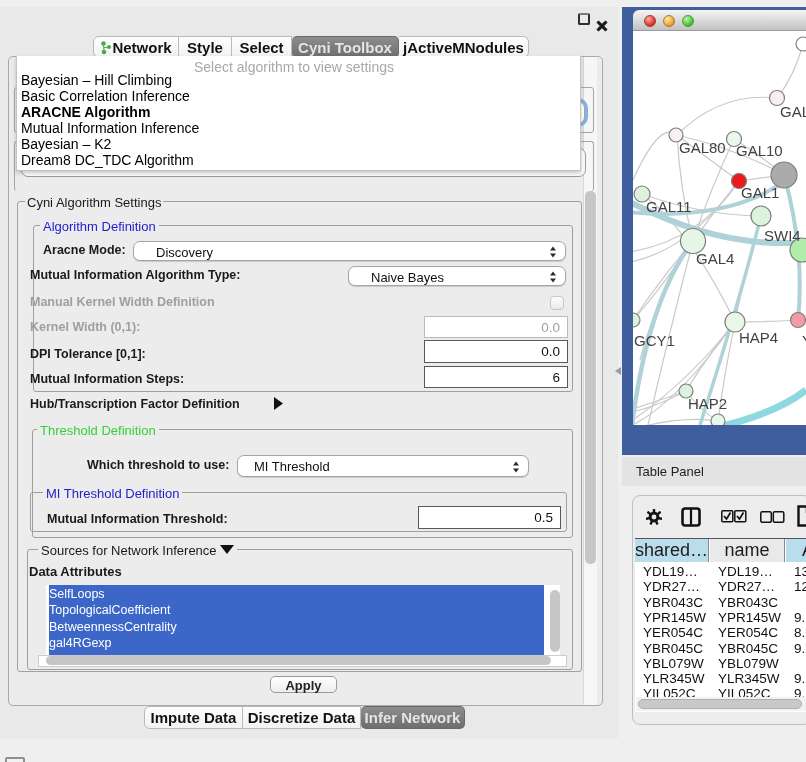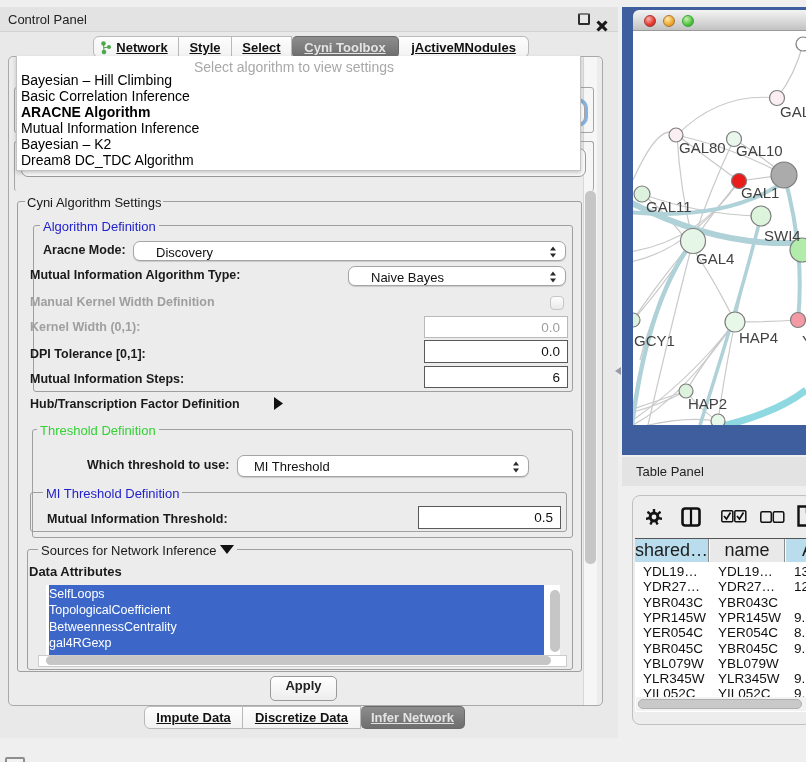--- a/index.html
+++ b/index.html
@@ -7,23 +7,23 @@
   font-family:"Liberation Sans", sans-serif; }
 .abs { position:absolute; }
 #stage { position:relative; width:806px; height:762px; }
 
 #cpwin { left:0; top:7px; width:618px; height:731px; background:#e9e9e9; }
 #cptitle { left:0; top:0; width:618px; height:25px; background:#e3e3e3;
   border-bottom:1px solid #d2d2d2; }
 #cptitle .t { position:absolute; left:8px; top:5px; font-size:13px; color:#222; }
 #floatico { left:578px; top:6px; width:12px; height:12px; border:2px solid #2e2e2e;
   border-top-color:#7d7d7d; border-radius:2px; background:#e9e9e9; }
-.tab { position:absolute; top:0; height:22px; font-size:13px; font-weight:bold; color:#111;
+.tab { position:absolute; top:0; height:22px; font-size:15px; font-weight:bold; color:#111;
   text-align:center; line-height:21px; background:linear-gradient(#fdfdfd,#f2f2f2);
-  border:1px solid #b9b9b9; border-left:none; white-space:nowrap;text-decoration:underline; }
+  border:1px solid #b9b9b9; border-left:none; white-space:nowrap; }
 .tab.first { border-left:1px solid #b9b9b9; border-radius:6px 0 0 6px; }
 .tab.last { border-radius:0 6px 6px 0; }
 .tab.sel { background:linear-gradient(#8d8d8d,#6e6e6e); color:#e4e4e4; border-color:#6a6a6a; border-radius:5px;}
 
 #innerpanel { left:8px; top:49px; width:595px; height:650px; background:#ececec;
   border:1px solid #a9a9a9; border-radius:5px; }
 .group { position:absolute; border:1px solid #9f9f9f; border-radius:3px; }
 .glabel { position:absolute; top:-8px; background:#ececec; padding:0 3px; font-size:13px; color:#1a1a1a; white-space:nowrap;}
 .blab { color:#2222cc; }
 .grlab { color:#35d035; }
@@ -43,21 +43,21 @@
 .sbthumb { position:absolute; background:#c6c6c6; border-radius:5px; }
 
 #popup { left:16px; top:56px; width:565px; height:115px; background:#fff;
   border:1px solid #c3c3c3; border-top:none; box-shadow:0 2px 4px rgba(0,0,0,0.2); }
 #popup div { position:absolute; left:4px; font-size:14px; color:#000; white-space:nowrap; }
 
 #datalist { left:46px; top:585px; width:514px; height:70px; background:#fff;padding-left:40px; }
 #datablue { position:absolute; left:0; top:0; width:495px; height:70px; background:#3c67c8; }
 #datalist div { position:absolute; left:3px; font-size:12.5px; color:#fff; }
 
-#applybtn { left:270px; top:676px; width:67px; height:25px; background:linear-gradient(#ffffff,#ededed);
+#applybtn { left:270px; top:676px; width:67px; height:17px; background:linear-gradient(#ffffff,#ededed);
   border:1px solid #9a9a9a; border-radius:5px; font-size:13px; font-weight:bold; color:#222;
   text-align:center; line-height:18px; }
 
 #netframe { left:622px; top:7px; width:184px; height:448px; background:#3f5e9e; }
 #nettitle { left:11px; top:3px; width:173px; height:21px;
   background:linear-gradient(#f4f4f4 0%,#d9d9d9 55%,#c2c2c2 100%);
   border-radius:6px 0 0 0; border-bottom:1px solid #9a9a9a; }
 .light { position:absolute; top:4.5px; width:12px; height:12px; border-radius:50%; }
 #netcanvas { left:11px; top:24px; width:173px; height:394px; background:#fff; }
 #tpbar { left:622px; top:457px; width:184px; height:29px; background:#e3e3e3; }
@@ -69,23 +69,20 @@
 .hdr { position:absolute; top:1px; height:23px; font-size:18px; color:#1c1c1c;
   text-align:center; line-height:22px; }
 .trow { position:absolute; font-size:13.5px; color:#111; white-space:nowrap; }
 </style>
 </head>
 <body>
 <div id="stage">
 
   
   <div class="abs" id="cpwin">
-    <div class="abs" id="cptitle">
-        <span class="t">Control Panel</span>
-      </div>
     <div class="abs" id="floatico"></div>
     <svg class="abs" style="left:596px; top:13px;" width="12" height="12" viewBox="0 0 12 12">
         <path d="M6 3.8 L9.4 0.4 L11.6 2.6 L8.2 6 L11.6 9.4 L9.4 11.6 L6 8.2 L2.6 11.6 L0.4 9.4 L3.8 6 L0.4 2.6 L2.6 0.4 Z" fill="#1a1a1a"></path>
       </svg>
 
     <div class="abs" id="innerpanel"></div>
 
     <div class="abs sbtrack" style="left:583px; top:50px; width:14px; height:648px; border-left:1px solid #d8d8d8;"></div>
     <div class="abs sbthumb" style="left:585px; top:184px; width:11px; height:373px;"></div>
 

